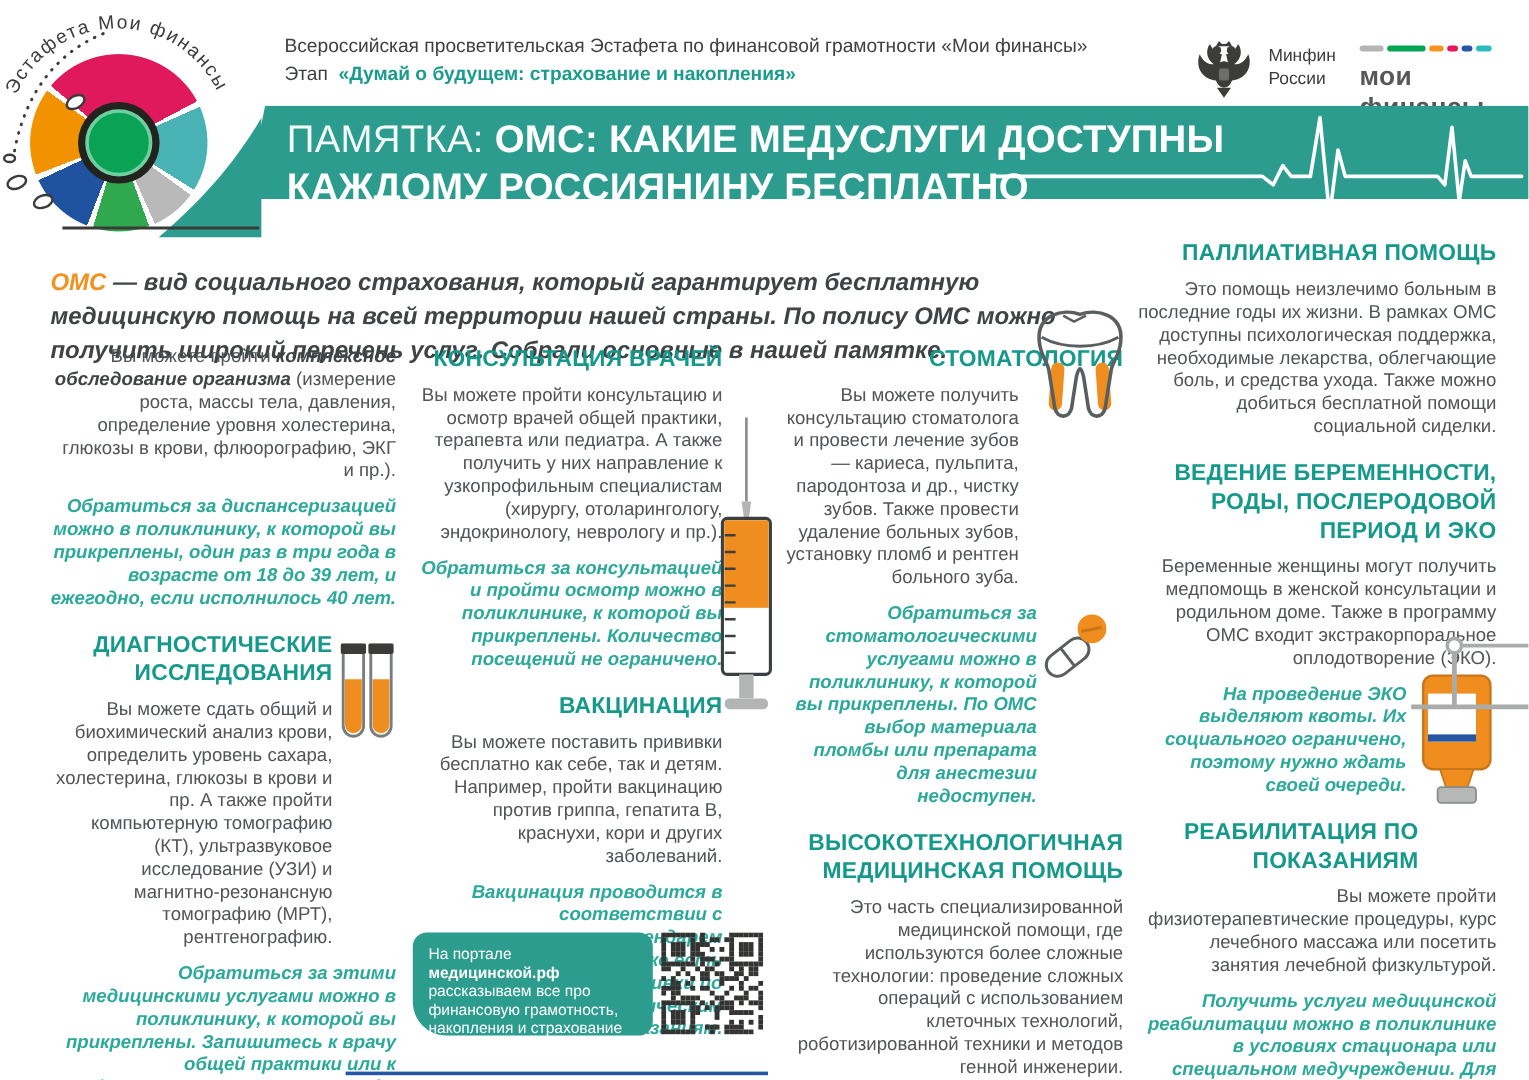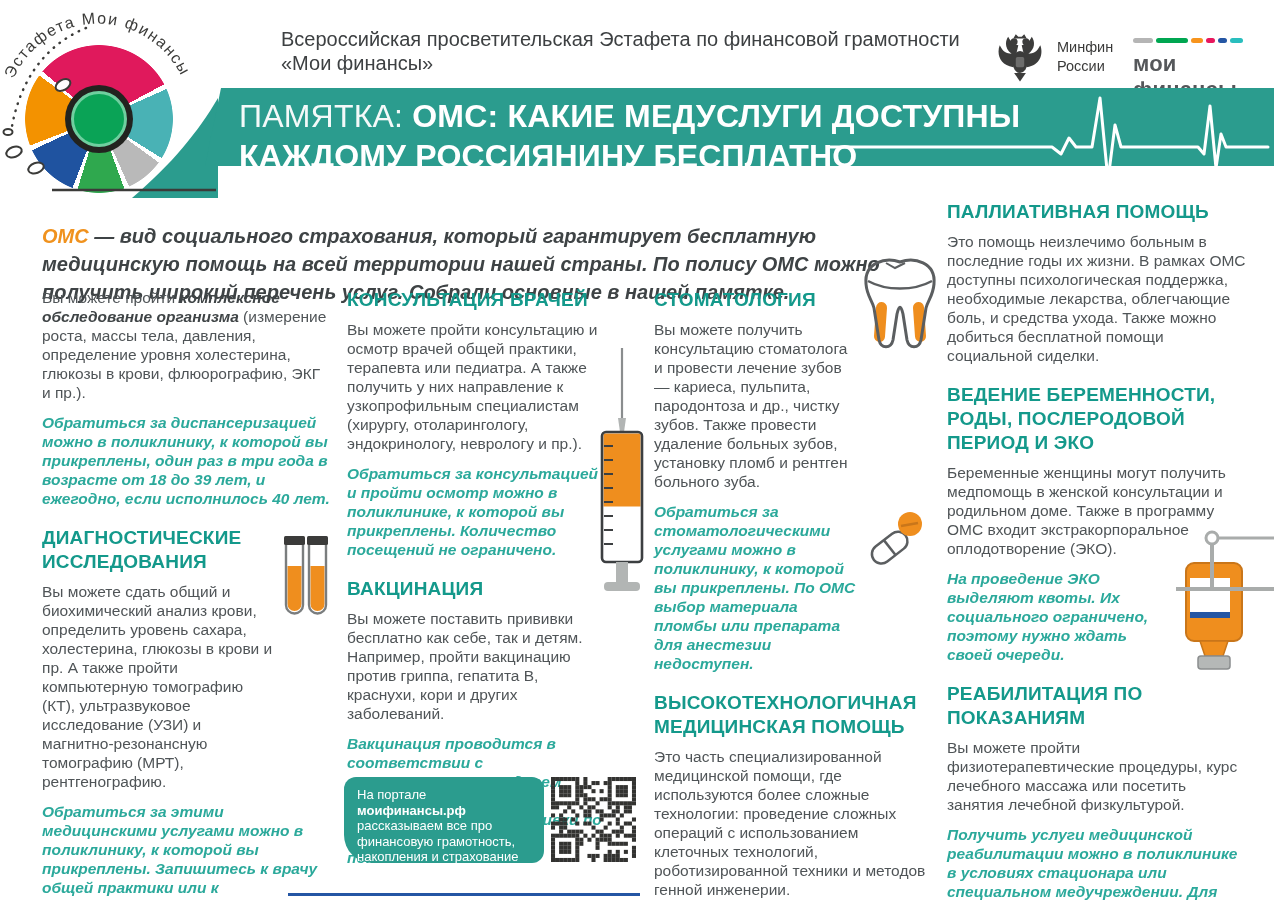--- a/index.html
+++ b/index.html
@@ -16,21 +16,21 @@
       #2fa84e 210deg 247deg,#fff 247deg 251deg,
       #1f53a0 251deg 295deg,#fff 295deg 299deg,
       #f39200 299deg 356deg,#fff 356deg 360deg);
     -webkit-mask:radial-gradient(circle closest-side,transparent 0 38%,#000 40% 98%,transparent 99%);
             mask:radial-gradient(circle closest-side,transparent 0 38%,#000 40% 98%,transparent 99%);}
   .logo-coin{position:absolute;left:65px;top:81px;width:68px;height:68px;border-radius:50%;
     background:#22231f;display:flex;align-items:center;justify-content:center;}
   .logo-coin-inner{width:50px;height:50px;border-radius:50%;background:#0aa356;border:3px solid #6fcf9f;}
   .logo-svg{position:absolute;left:0;top:0;width:218px;height:194px;}
 
-  .relay-text{position:absolute;left:237px;top:27px;width:730px;font-size:20px;line-height:24px;color:#3d4042;margin-left:44px;}
+  .relay-text{position:absolute;left:237px;top:27px;width:730px;font-size:16px;line-height:24px;color:#3d4042;}
   .relay-text .stage{color:#1a9c8d;font-weight:bold;}
   .minfin{position:absolute;left:993px;top:30px;display:flex;align-items:center;}
   .minfin-label{margin-left:10px;font-size:14.5px;line-height:19px;color:#3a3a39;}
   .brand{position:absolute;left:1133px;top:38px;width:110px;}
   .brand-dashes{display:flex;gap:3px;height:5px;margin-bottom:8px;}
   .brand-dashes span{border-radius:2.5px;height:5px;display:block;}
   .brand-name{font-size:22px;font-weight:bold;color:#55575a;letter-spacing:.2px;}
 
   
   .banner{position:absolute;left:205px;top:88px;width:1069px;height:78px;background:#2b9c8e;
@@ -44,21 +44,21 @@
   .intro{position:absolute;left:42px;top:202px;width:880px;font-size:20px;line-height:28px;
          font-weight:bold;color:#3e4345;font-style:italic;}
   .orange{color:#f0921e;}
 
   
   .col{position:absolute;}
   .col1{left:42px;top:288px;width:288px;}
   .col2{left:347px;top:288px;width:255px;}
   .col3{left:654px;top:288px;width:282px;}
   .col4{left:947px;top:200px;width:300px;}
-  .sec{margin:0 0 18px 0;}
+  .sec{margin:0 0 18px 0;text-align:right;}
   .h{color:#14998b;font-size:19px;line-height:24px;font-weight:bold;margin:0 0 8px;letter-spacing:.2px;}
   .b{color:#4f5457;font-size:15.5px;line-height:19px;margin:0 0 11px;}
   .n{color:#2ba99b;font-size:15.5px;line-height:19px;font-style:italic;margin:0;font-weight:bold;}
   .bi{font-style:italic;font-weight:bold;color:#3f4446;}
   .w235{width:235px;} .w195{width:195px;} .w210{width:210px;} .w225{width:225px;} .w235h{width:235px;}
 
   
   .qr-box{position:absolute;left:344px;top:777px;width:200px;height:86px;background:#2b9c8e;
           border-radius:12px 12px 12px 28px;box-sizing:border-box;padding:10px 13px;
           color:#fff;font-size:13px;line-height:15.5px;}
@@ -100,20 +100,22 @@
         <ellipse cx="36" cy="164" rx="8" ry="5" transform="rotate(-20 36 164)"></ellipse>
         <ellipse cx="8" cy="128" rx="4.5" ry="3"></ellipse>
         <ellipse cx="63" cy="81" rx="8" ry="5" transform="rotate(-30 63 81)"></ellipse>
       </g>
       <path d="M52 186 H 216" stroke="#3b3b39" stroke-width="2.5"></path>
     </svg>
   </div>
 
   <div class="relay-text">
     <div>Всероссийская просветительская Эстафета по финансовой грамотности «Мои финансы»</div>
+    <div><span>Этап</span>&nbsp;
+      <span class="stage">«Думай о будущем: страхование и накопления»</span></div>
   </div>
 
   <div class="minfin">
     <svg width="54" height="54" viewBox="0 0 64 64">
       <g fill="#3c3c3b">
         <ellipse cx="32" cy="38" rx="9" ry="13"></ellipse>
         <path d="M24 44 C8 42 4 28 8 18 C12 26 16 28 22 28 C14 22 14 14 18 8 C22 16 27 18 30 18 Z"></path>
         <path d="M40 44 C56 42 60 28 56 18 C52 26 48 28 42 28 C50 22 50 14 46 8 C42 16 37 18 34 18 Z"></path>
         <circle cx="25" cy="14" r="4.2"></circle>
           <circle cx="39" cy="14" r="4.2"></circle>
@@ -200,21 +202,21 @@
       <p class="b">Беременные женщины могут получить медпомощь в женской консультации и родильном доме. Также в программу ОМС входит экстракорпоральное оплодотворение (ЭКО).</p>
       <p class="n w225">На проведение ЭКО выделяют квоты. Их социального ограничено, поэтому нужно ждать своей очереди.</p>
     </div>
     <div class="sec">
       <h2 class="h w235h">РЕАБИЛИТАЦИЯ ПО ПОКАЗАНИЯМ</h2>
       <p class="b">Вы можете пройти физиотерапевтические процедуры, курс лечебного массажа или посетить занятия лечебной физкультурой.</p>
       <p class="n">Получить услуги медицинской реабилитации можно в поликлинике в условиях стационара или специальном медучреждении. Для этого понадобится направление от узкопрофильного специалиста.</p>
     </div>
   </div>
 
-  <div class="qr-box"><span>На портале </span><b>моифинансы.рф</b><span> рассказываем все про финансовую грамотность, накопления и страхование</span></div>
+  <div class="qr-box"><span>На портале </span><b>медицинской.рф</b><span> рассказываем все про финансовую грамотность, накопления и страхование</span></div>
   <div class="qr-code"><svg width="85" height="85" viewBox="0 0 84 84" xmlns="http://www.w3.org/2000/svg">
         <g fill="#333331">
           <rect x="0" y="0" width="4" height="4"></rect>
           <rect x="4" y="0" width="4" height="4"></rect>
           <rect x="8" y="0" width="4" height="4"></rect>
           <rect x="12" y="0" width="4" height="4"></rect>
           <rect x="16" y="0" width="4" height="4"></rect>
           <rect x="20" y="0" width="4" height="4"></rect>
           <rect x="24" y="0" width="4" height="4"></rect>
           <rect x="32" y="0" width="4" height="4"></rect>

